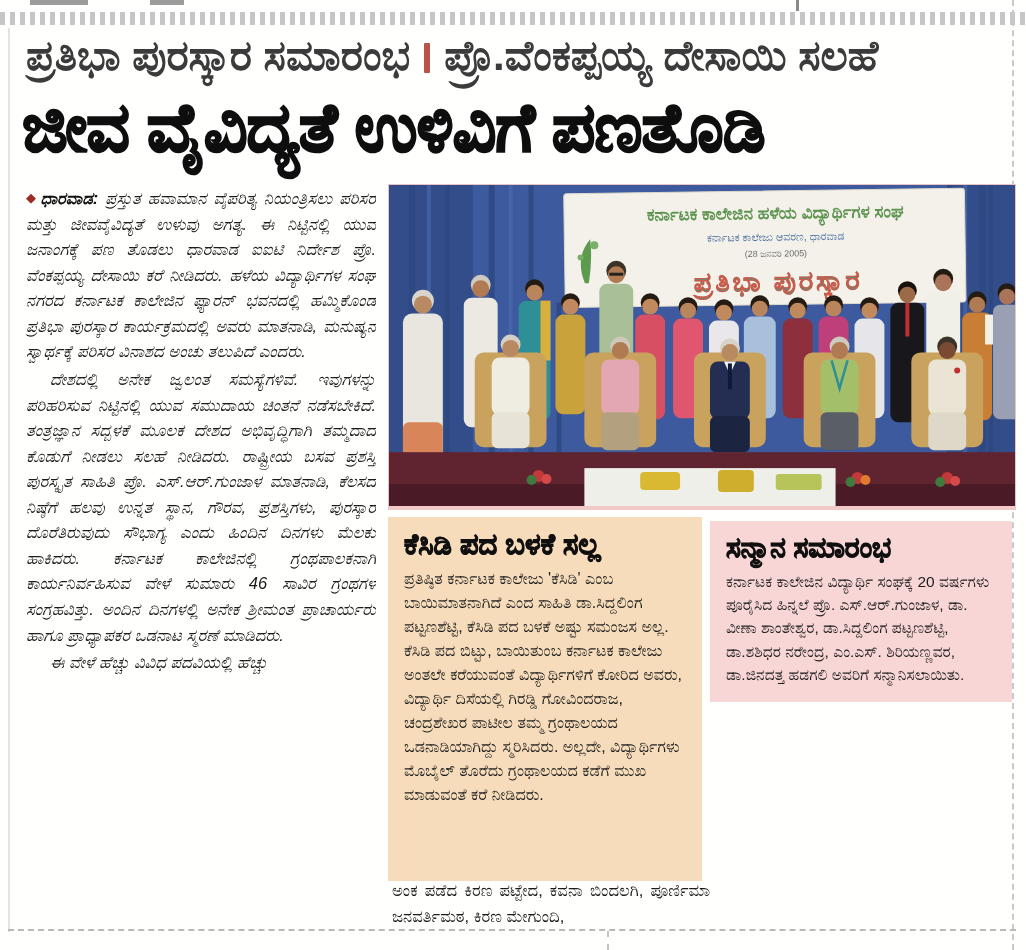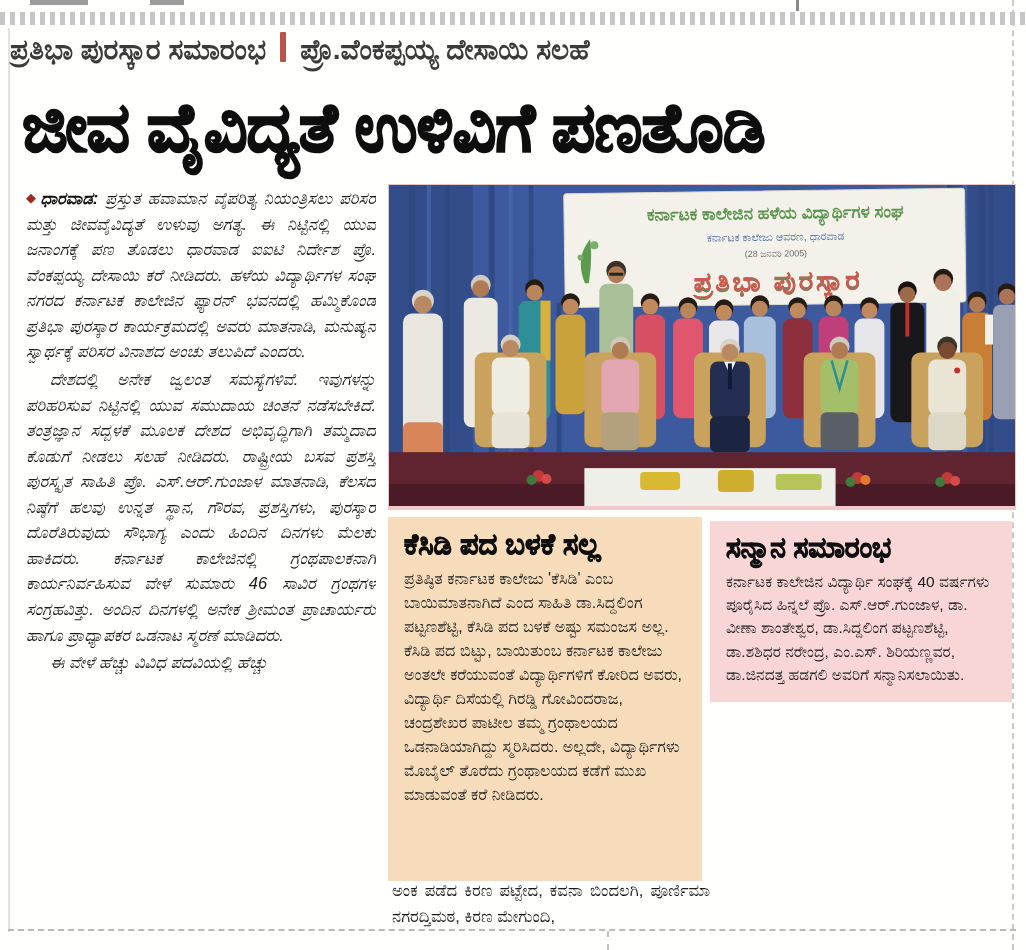--- a/index.html
+++ b/index.html
@@ -11,21 +11,21 @@
   .smudge{position:absolute;top:0;height:5px;background:#4a4a4a;opacity:.55;}
   .smudge.s1{left:30px;width:58px;}
   .smudge.s2{left:150px;width:34px;}
   .center-tick{position:absolute;left:796px;top:0;width:3px;height:11px;background:#8a8a8a;}
   .left-rule{position:absolute;left:8px;top:28px;bottom:18px;width:0;border-left:2px solid #e2e2e2;}
   .right-rule{position:absolute;right:12px;top:0;bottom:0;width:0;border-left:2px dashed #c9c9c9;}
   .bottom-rule{position:absolute;left:8px;right:10px;top:929px;border-top:2px dashed #b9b9b9;}
   .next-col-stub{position:absolute;left:607px;top:931px;height:19px;border-left:2px dashed #c2c2c2;}
 
   
-  .kicker{position:absolute;left:10px;top:32px;width:980px;font-size:28px;font-weight:600;
+  .kicker{position:absolute;left:26px;top:32px;width:980px;font-size:42px;font-weight:600;
           color:#3b3b3b;letter-spacing:0;white-space:nowrap;}
   .kicker .divider{display:inline-block;width:6px;height:30px;background:#b9524a;
           margin:0 14px;vertical-align:-3px;border-radius:1px;}
   .headline{position:absolute;left:22px;top:88px;width:990px;font-size:68px;font-weight:800;
           color:#0e0e0e;letter-spacing:-1px;-webkit-text-stroke:1.6px #0e0e0e;}
 
   
   .col-left{position:absolute;left:18px;top:186px;width:358px;height:742px;overflow:hidden;
           font-size:16.5px;line-height:1.55;text-align:justify;}
   .col-left p{margin:0 0 2px 8px;font-style:italic;}
@@ -297,18 +297,18 @@
     </svg>
   </div>
 
   <div class="box box-kcd">
     <h2>ಕೆಸಿಡಿ ಪದ ಬಳಕೆ ಸಲ್ಲ</h2>
     <div class="body">ಪ್ರತಿಷ್ಠಿತ ಕರ್ನಾಟಕ ಕಾಲೇಜು 'ಕೆಸಿಡಿ' ಎಂಬ ಬಾಯಿಮಾತನಾಗಿದೆ ಎಂದ ಸಾಹಿತಿ ಡಾ.ಸಿದ್ದಲಿಂಗ ಪಟ್ಟಣಶೆಟ್ಟಿ, ಕೆಸಿಡಿ ಪದ ಬಳಕೆ ಅಷ್ಟು ಸಮಂಜಸ ಅಲ್ಲ. ಕೆಸಿಡಿ ಪದ ಬಿಟ್ಟು, ಬಾಯಿತುಂಬ ಕರ್ನಾಟಕ ಕಾಲೇಜು ಅಂತಲೇ ಕರೆಯುವಂತೆ ವಿದ್ಯಾರ್ಥಿಗಳಿಗೆ ಕೋರಿದ ಅವರು, ವಿದ್ಯಾರ್ಥಿ ದಿಸೆಯಲ್ಲಿ ಗಿರಡ್ಡಿ ಗೋವಿಂದರಾಜ, ಚಂದ್ರಶೇಖರ ಪಾಟೀಲ ತಮ್ಮ ಗ್ರಂಥಾಲಯದ ಒಡನಾಡಿಯಾಗಿದ್ದು ಸ್ಮರಿಸಿದರು. ಅಲ್ಲದೇ, ವಿದ್ಯಾರ್ಥಿಗಳು ಮೊಬೈಲ್ ತೊರೆದು ಗ್ರಂಥಾಲಯದ ಕಡೆಗೆ ಮುಖ ಮಾಡುವಂತೆ ಕರೆ ನೀಡಿದರು.</div>
   </div>
 
   <div class="box box-sanman">
     <h2>ಸನ್ಮಾನ ಸಮಾರಂಭ</h2>
-    <div class="body">ಕರ್ನಾಟಕ ಕಾಲೇಜಿನ ವಿದ್ಯಾರ್ಥಿ ಸಂಘಕ್ಕೆ 40 ವರ್ಷಗಳು ಪೂರೈಸಿದ ಹಿನ್ನಲೆ ಪ್ರೊ. ಎಸ್.ಆರ್.ಗುಂಜಾಳ, ಡಾ. ವೀಣಾ ಶಾಂತೇಶ್ವರ, ಡಾ.ಸಿದ್ದಲಿಂಗ ಪಟ್ಟಣಶೆಟ್ಟಿ, ಡಾ.ಶಶಿಧರ ನರೇಂದ್ರ, ಎಂ.ಎಸ್. ಶಿರಿಯಣ್ಣವರ, ಡಾ.ಜಿನದತ್ತ ಹಡಗಲಿ ಅವರಿಗೆ ಸನ್ಮಾನಿಸಲಾಯಿತು.</div>
-  </div>
-
-  <div class="cont-mid">ಅಂಕ ಪಡೆದ ಕಿರಣ ಪಟ್ಟೇದ, ಕವನಾ ಬಿಂದಲಗಿ, ಪೂರ್ಣಿಮಾ ನಗರದ್ತಿಮಠ, ಕಿರಣ ಮೇಗುಂದಿ,</div>
+    <div class="body">ಕರ್ನಾಟಕ ಕಾಲೇಜಿನ ವಿದ್ಯಾರ್ಥಿ ಸಂಘಕ್ಕೆ 20 ವರ್ಷಗಳು ಪೂರೈಸಿದ ಹಿನ್ನಲೆ ಪ್ರೊ. ಎಸ್.ಆರ್.ಗುಂಜಾಳ, ಡಾ. ವೀಣಾ ಶಾಂತೇಶ್ವರ, ಡಾ.ಸಿದ್ದಲಿಂಗ ಪಟ್ಟಣಶೆಟ್ಟಿ, ಡಾ.ಶಶಿಧರ ನರೇಂದ್ರ, ಎಂ.ಎಸ್. ಶಿರಿಯಣ್ಣವರ, ಡಾ.ಜಿನದತ್ತ ಹಡಗಲಿ ಅವರಿಗೆ ಸನ್ಮಾನಿಸಲಾಯಿತು.</div>
+  </div>
+
+  <div class="cont-mid">ಅಂಕ ಪಡೆದ ಕಿರಣ ಪಟ್ಟೇದ, ಕವನಾ ಬಿಂದಲಗಿ, ಪೂರ್ಣಿಮಾ ಜನವರ್ತಿಮಠ, ಕಿರಣ ಮೇಗುಂದಿ,</div>
 
 </div>
 
 </body></html>

